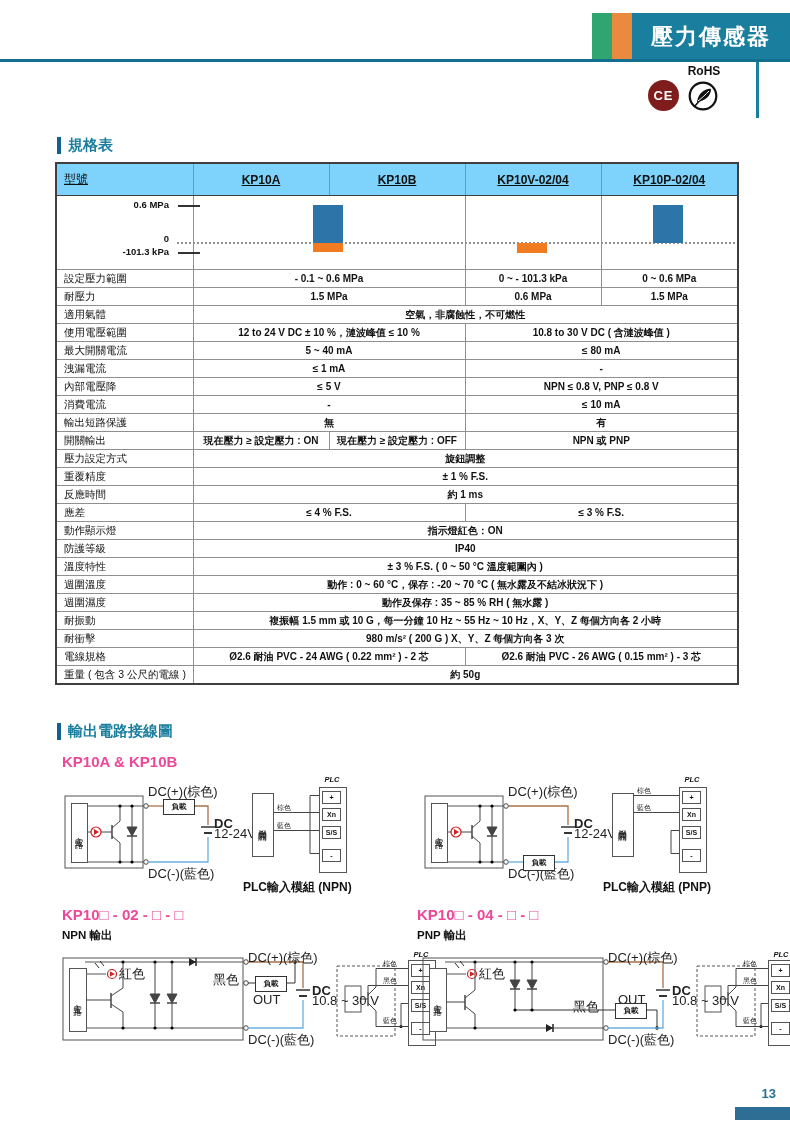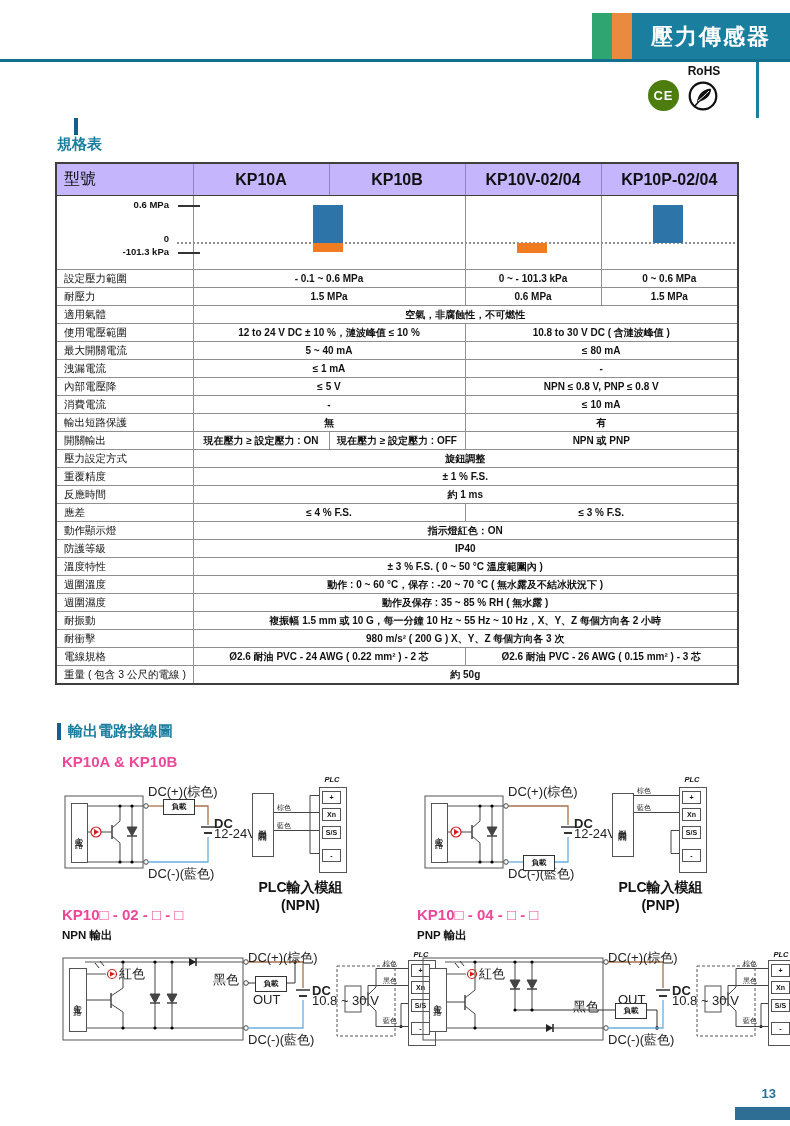--- a/index.html
+++ b/index.html
@@ -10,36 +10,36 @@
   
   .stripe{position:absolute;top:13px;height:48px;}
   #stripe-green{left:592px;width:20px;background:#2fa671;}
   #stripe-orange{left:612px;width:20px;background:#e98a3e;}
   #banner{position:absolute;left:632px;top:13px;width:158px;height:48px;background:#1a7e9e;
           display:flex;align-items:center;justify-content:center;}
   #banner .t{color:#fff;font-size:22px;font-weight:bold;letter-spacing:2px;}
   #top-rule{position:absolute;left:0;top:59px;width:790px;height:3px;background:#136f8e;}
   #right-strip{position:absolute;left:756px;top:62px;width:3px;height:56px;background:#1a7e9e;}
   #rohs{position:absolute;left:683px;top:64px;width:42px;text-align:center;font-size:12px;font-weight:bold;}
-  #ce-badge{position:absolute;left:648px;top:80px;width:31px;height:31px;border-radius:50%;background:#4d7c0f;
+  #ce-badge{position:absolute;left:648px;top:80px;width:31px;height:31px;border-radius:50%;background:#7f1d1d;
             color:#fff;font-size:13px;font-weight:bold;display:flex;align-items:center;justify-content:center;letter-spacing:1px;}
   #leaf-badge{position:absolute;left:687px;top:80px;}
 
   
   .sec{position:absolute;display:flex;align-items:center;}
   .sec-bar{width:4px;height:17px;background:#14608c;margin-right:7px;}
   .sec-text{font-size:15px;font-weight:bold;color:#1a7e9e;}
   .g-title{position:absolute;font-size:15px;font-weight:bold;color:#ec4899;}
   .g-sub{position:absolute;font-size:11.5px;font-weight:bold;color:#111;}
 
   
   #spec-table{position:absolute;left:55px;top:162px;width:682px;border-collapse:collapse;
               table-layout:fixed;border:2px solid #3f3f3f;}
   #spec-table td{border:1px solid #8f8f8f;font-size:10px;color:#111;overflow:hidden;white-space:nowrap;}
-  #spec-table tr.hd td{background:#c4b5fd;height:29px;font-size:16px;border-bottom:1px solid #3f3f3f;}
+  #spec-table tr.hd td{background:#7dd3fc;height:29px;font-size:12px;border-bottom:1px solid #3f3f3f;text-decoration:underline;}
   #spec-table tr.hd td.model{font-weight:bold;text-align:center;}
   #spec-table td.rowlabel{padding:0 2px 0 7px;text-align:left;height:17px;font-size:10.5px;font-weight:normal;}
   #spec-table td.val{text-align:center;font-weight:bold;}
   #spec-table tr.chart-row td{height:71px;background:#fff;}
 
   
   #chart-overlay{position:absolute;left:55px;top:194px;width:682px;height:71px;pointer-events:none;z-index:5;}
   #chart-overlay .axlab{position:absolute;left:0;width:114px;text-align:right;font-size:9.5px;font-weight:bold;}
   #chart-overlay .tick{position:absolute;left:123px;width:22px;height:2px;background:#333;}
   #chart-overlay #zero-line{position:absolute;left:122px;top:48px;width:558px;height:0;border-top:2px dotted #909090;}
@@ -55,21 +55,21 @@
   .dlabel.bold{font-weight:bold;}
   .vbox{position:absolute;border:1px solid #555;background:#fff;display:flex;align-items:center;justify-content:center;}
   .vlabel{writing-mode:vertical-rl;text-orientation:upright;font-size:8.5px;letter-spacing:2px;color:#222;}
   .loadbox{position:absolute;border:1px solid #333;background:#fff;font-size:7.5px;font-weight:bold;
            display:flex;align-items:center;justify-content:center;color:#222;}
   .plc-strip{position:absolute;width:26px;height:84px;border:1px solid #555;background:#fff;}
   .plc-terminal{position:absolute;left:2px;width:17px;height:11px;border:1px solid #555;font-size:7px;font-weight:bold;
                 display:flex;align-items:center;justify-content:center;background:#fff;}
   .t1{top:3px}.t2{top:20px}.t3{top:38px}.t4{top:61px}
   .plc-title{position:absolute;width:30px;text-align:center;font-size:7.5px;font-weight:bold;font-style:italic;}
-  .caption{position:absolute;font-size:14px;font-weight:bold;color:#111;text-align:center;}
+  .caption{position:absolute;font-size:12px;font-weight:bold;color:#111;}
 
   
   #page-num{position:absolute;right:14px;top:1086px;font-size:13px;font-weight:bold;color:#2a7095;}
   #footer-bar{position:absolute;left:735px;top:1107px;width:55px;height:13px;background:#2e6d94;}
 </style>
 </head>
 <body>
 
 <div id="page">
 
@@ -86,21 +86,21 @@
   </div>
   <div id="leaf-badge">
     <svg width="32" height="32" viewBox="0 0 32 32">
       <circle cx="16" cy="16" r="13.3" fill="none" stroke="#111" stroke-width="2.2"></circle>
       <path d="M10 22 C 11 13, 19 8, 24 9 C 24 16, 18 21, 10 22 Z" fill="#111"></path>
       <path d="M7 27 L 22 10" stroke="#111" stroke-width="1.6" fill="none"></path>
       <path d="M11 21 C 15 18, 19 14, 22 11" stroke="#fff" stroke-width="1" fill="none"></path>
     </svg>
   </div>
 
-  <div class="sec" style="left:57px;top:118px;flex-direction:column;">
+  <div class="sec" style="left:57px;top:136px;">
     <div class="sec-bar"></div>
     <div class="sec-text">規格表</div>
   </div>
 
   <table id="spec-table">
     <colgroup>
         <col style="width:137px">
         <col style="width:136px">
         <col style="width:136px">
         <col style="width:136px">

